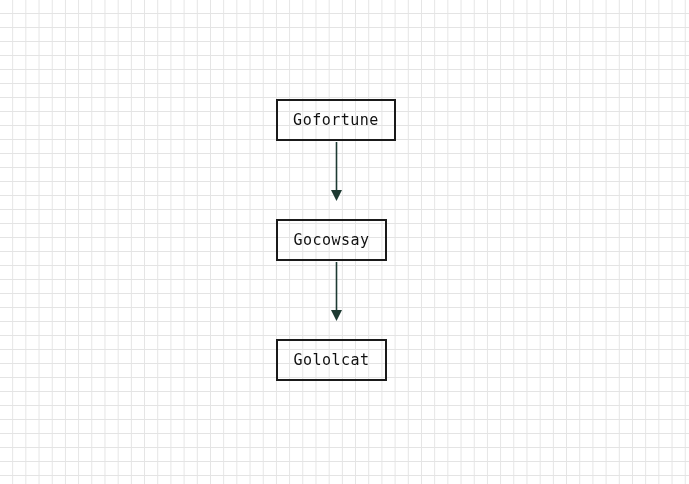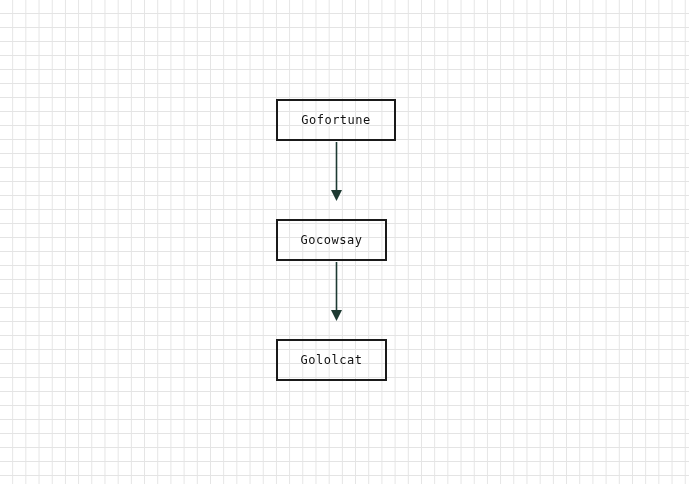--- a/index.html
+++ b/index.html
@@ -32,21 +32,21 @@
     position: absolute;
     box-sizing: border-box;
     border: 2px solid #1a1a1a;
     background: transparent;
     display: flex;
     align-items: center;
     justify-content: center;
   }
   .node-label {
     font-family: "DejaVu Sans Mono", monospace;
-    font-size: 12px;
+    font-size: 15px;
     line-height: 1;
     color: #111111;
     letter-spacing: 0.5px;
     white-space: nowrap;
   }
 
   #node-0 { left: 276px; top: 99px;  width: 120px; height: 42px; }
   #node-1 { left: 276px; top: 219px; width: 111px; height: 42px; }
   #node-2 { left: 276px; top: 339px; width: 111px; height: 42px; }
 

